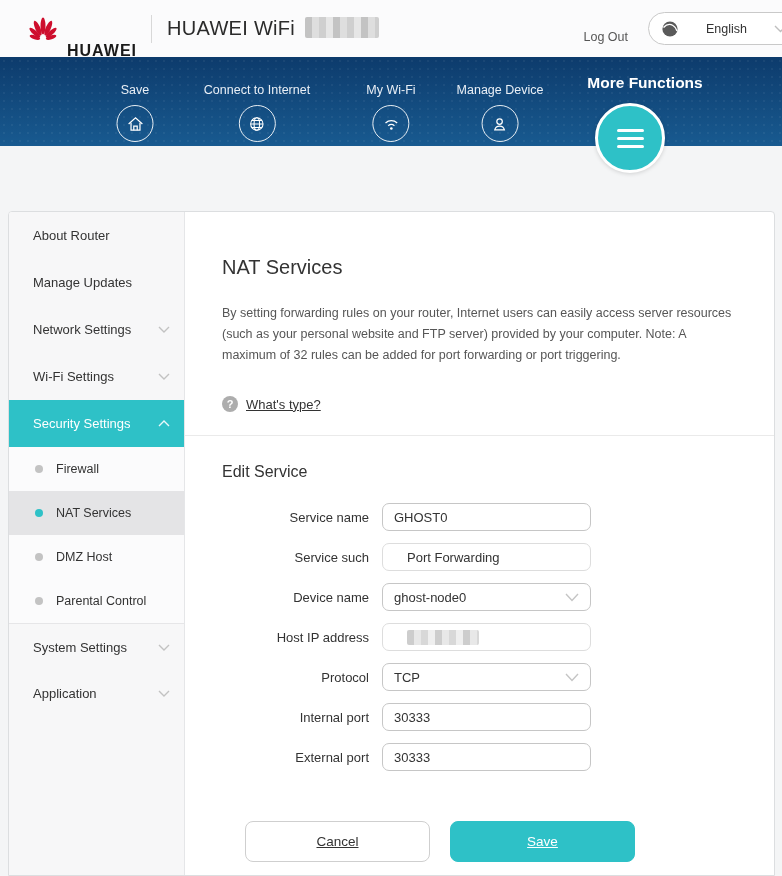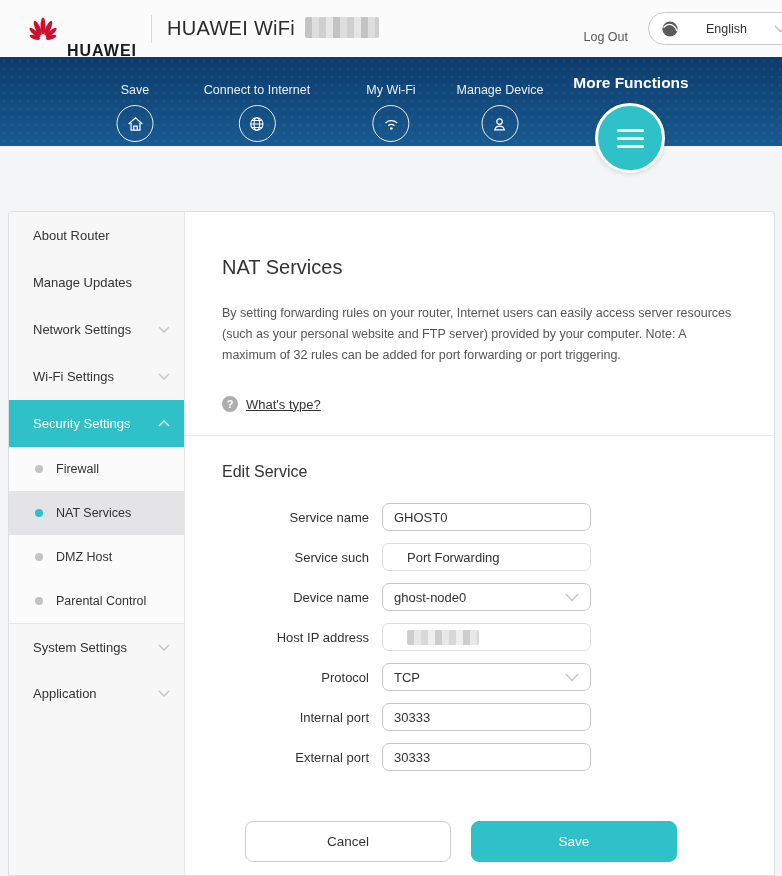--- a/index.html
+++ b/index.html
@@ -74,21 +74,21 @@
     display:flex; align-items:center; padding:0 11px; font-size:13px; color:#333; }
   .control.light { border-color:#DDDDDD;padding-left:24px; }
   input.control { outline:none; font-family:"Liberation Sans", sans-serif; }
   .control .chev { margin-left:auto; }
   .ip-blur { width:72px; height:15px; border-radius:2px;
     background-image:
       repeating-linear-gradient(90deg,#cdcdcd 0 7px,#e8e8e8 7px 14px,#d8d8d8 14px 21px,#efefef 21px 28px),
       repeating-linear-gradient(0deg,rgba(255,255,255,.6) 0 5px,rgba(130,130,130,.22) 5px 10px); }
 
   .btn-row { margin-top:50px; margin-left:23px; display:flex; gap:20px; }
-  .btn { width:206px; height:41px; border-radius:8px; font-size:13.5px; display:flex; align-items:center; justify-content:center; cursor:pointer; }
+  .btn { width:185px; height:41px; border-radius:8px; font-size:13.5px; display:flex; align-items:center; justify-content:center; cursor:pointer;text-decoration:underline; }
   .btn.cancel { background:#fff; border:1px solid #CFCFCF; color:#333; }
   .btn.save { background:#2EC1C7; border:1px solid #2EC1C7; color:#fff; }
 </style>
 </head>
 <body>
 
 <div class="page">
 
   <div class="top-header">
     <svg class="logo-flower" viewBox="0 0 64 54">
@@ -163,21 +163,21 @@
     <div class="nav-item" style="left:500px; top:26px;">
       <span class="nav-label">Manage Device</span>
       <span class="nav-circle">
         <svg width="22" height="22" viewBox="0 0 32 32" fill="none" stroke="#fff" stroke-width="1.8">
           <circle cx="16" cy="12.5" r="4"></circle>
           <path d="M9 24.5 A7.2 7.2 0 0 1 23 24.5 Z"></path>
         </svg>
       </span>
     </div>
 
-    <div class="nav-item more" style="left:631px; top:17px;">
+    <div class="nav-item more" style="left:645px; top:17px;">
       <span class="nav-label">More Functions</span>
     </div>
 
     <div class="big-circle">
       <span style="display:contents">
         <span class="bar"></span><span class="bar"></span><span class="bar"></span>
       </span>
     </div>
   </div>
 

